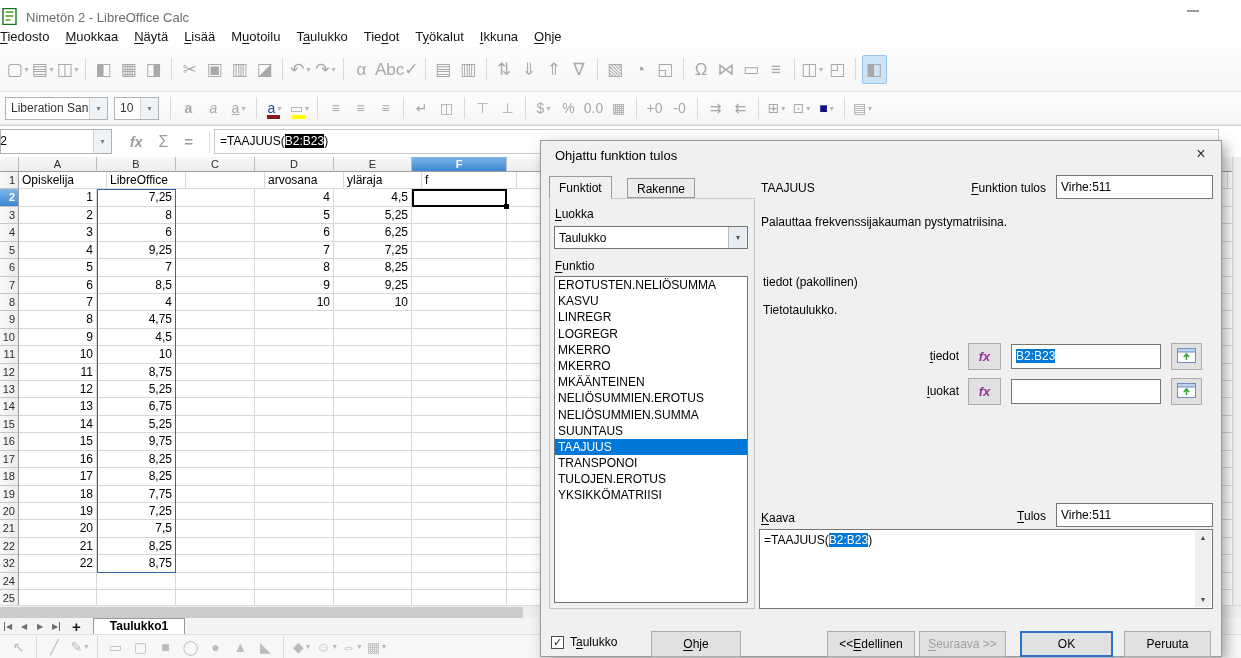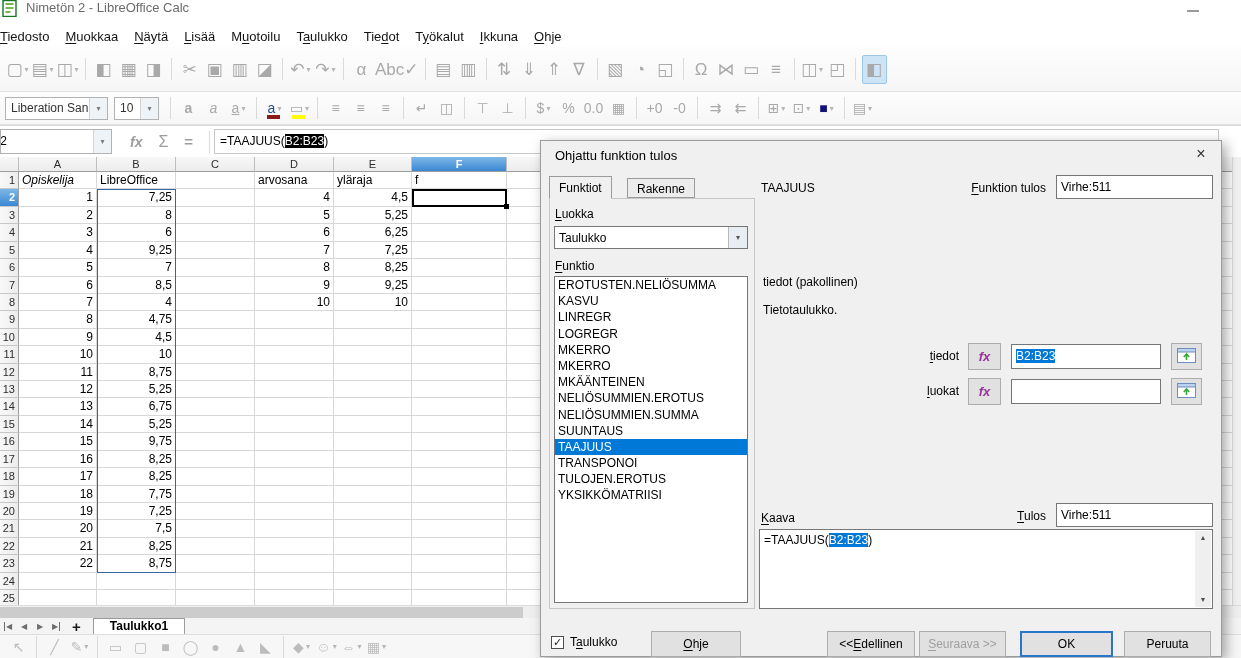--- a/index.html
+++ b/index.html
@@ -1,19 +1,19 @@
 <!DOCTYPE html>
 <html><head>
 <meta charset="utf-8">
 <style>
   html,body{margin:0;padding:0;}
   .screen{position:relative;width:1241px;height:658px;background:#ffffff;overflow:hidden;
           font-family:"Liberation Sans","DejaVu Sans",sans-serif;color:#000;}
   
-  .titlebar{position:absolute;top:0;left:0;right:16px;height:25px;background:#fff;display:flex;align-items:flex-start;}
+  .titlebar{position:absolute;top:0;left:0;right:16px;height:25px;background:#fff;display:flex;align-items:flex-end;}
   .app-icon{width:17px;height:17px;margin-left:2px;flex:0 0 auto;}
   .title-text{color:#6b6b6b;font-size:13px;margin-left:7px;white-space:nowrap;}
   .win-min{position:absolute;right:26px;top:10px;width:12px;height:2px;background:#9a9a9a;}
   
   .menubar{position:absolute;top:25px;left:-8px;right:0;height:22px;background:#fff;display:flex;align-items:center;font-size:13px;}
   .menu-item{padding:2px 8px;color:#141414;white-space:nowrap;}
   
   .toolbar{position:absolute;left:0;right:0;display:flex;align-items:center;background:linear-gradient(#fdfdfd,#f6f6f6);border-bottom:1px solid #e3e3e3;}
   #toolbar1{top:47px;height:44px;padding-left:5px;}
   #toolbar2{top:92px;height:32px;padding-left:5px;}
@@ -363,21 +363,21 @@
         <span class="hcell" style="width: 79px;">J</span>
         <span class="hcell" style="width: 79px;">K</span>
         <span class="hcell" style="width: 79px;">L</span>
         <span class="hcell" style="width: 79px;">M</span>
         <span class="hcell" style="width: 79px;">N</span>
         <span class="hcell" style="width: 79px;">O</span>
         <span class="hcell" style="width: 79px;">P</span>
       </div>
       <div class="rowline" style="top: 15px; height: 17.42px;">
         <span class="rhdr">1</span>
-        <span class="cell" style="width: 78px; font-style: italic;">Opiskelija</span>
+        <span class="cell" style="width: 88px;">Opiskelija</span>
         <span class="cell" style="width: 79px;">LibreOffice</span>
         <span class="cell" style="width: 79px;"></span>
         <span class="cell" style="width: 79px;">arvosana</span>
         <span class="cell" style="width: 78px;">yläraja</span>
         <span class="cell" style="width: 95px;">f</span>
         <span class="cell" style="width: 79px;"></span>
         <span class="cell" style="width: 79px;"></span>
         <span class="cell" style="width: 79px;"></span>
         <span class="cell" style="width: 79px;"></span>
         <span class="cell" style="width: 79px;"></span>
@@ -780,21 +780,21 @@
         <span class="cell" style="width: 79px;"></span>
         <span class="cell" style="width: 79px;"></span>
         <span class="cell" style="width: 79px;"></span>
         <span class="cell" style="width: 79px;"></span>
         <span class="cell" style="width: 79px;"></span>
         <span class="cell" style="width: 79px;"></span>
         <span class="cell" style="width: 79px;"></span>
         <span class="cell" style="width: 79px;"></span>
       </div>
       <div class="rowline" style="top: 398.24px; height: 17.42px;">
-        <span class="rhdr">23</span>
+        <span class="rhdr">32</span>
         <span class="cell num" style="width: 78px;">22</span>
         <span class="cell num" style="width: 79px;">8,75</span>
         <span class="cell" style="width: 79px;"></span>
         <span class="cell" style="width: 79px;"></span>
         <span class="cell" style="width: 78px;"></span>
         <span class="cell" style="width: 95px;"></span>
         <span class="cell" style="width: 79px;"></span>
         <span class="cell" style="width: 79px;"></span>
         <span class="cell" style="width: 79px;"></span>
         <span class="cell" style="width: 79px;"></span>
@@ -940,20 +940,21 @@
         <div class="ditem">SUUNTAUS</div>
         <div class="ditem dsel">TAAJUUS</div>
         <div class="ditem">TRANSPONOI</div>
         <div class="ditem">TULOJEN.EROTUS</div>
         <div class="ditem">YKSIKKÖMATRIISI</div>
       </div>
 
     <span class="dlabel" style="left:220px;top:40px;">TAAJUUS</span>
     <span class="dlabel" style="left:395px;top:40px;width:110px;text-align:right;"><u>F</u>unktion tulos</span>
     <span class="dinput" style="left:515px;top:34px;width:157px;height:24px;">Virhe:511</span>
+    <span class="dlabel" style="left:220px;top:74px;">Palauttaa frekvenssijakauman pystymatriisina.</span>
     <span class="dlabel" style="left:222px;top:134px;">tiedot (pakollinen)</span>
     <span class="dlabel" style="left:222px;top:162px;">Tietotaulukko.</span>
     <span id="dlg-args"></span>
 
     <span class="dlabel" style="left:220px;top:370px;"><u>K</u>aava</span>
     <span class="dlabel" style="left:440px;top:368px;width:65px;text-align:right;"><u>T</u>ulos</span>
     <span class="dinput" style="left:515px;top:362px;width:157px;height:24px;">Virhe:511</span>
     <div class="dformula">
       <div class="ftext"><span>=TAAJUUS(</span><span class="sel-blue">B2:B23</span><span>)</span></div>
       <div class="fscroll">

